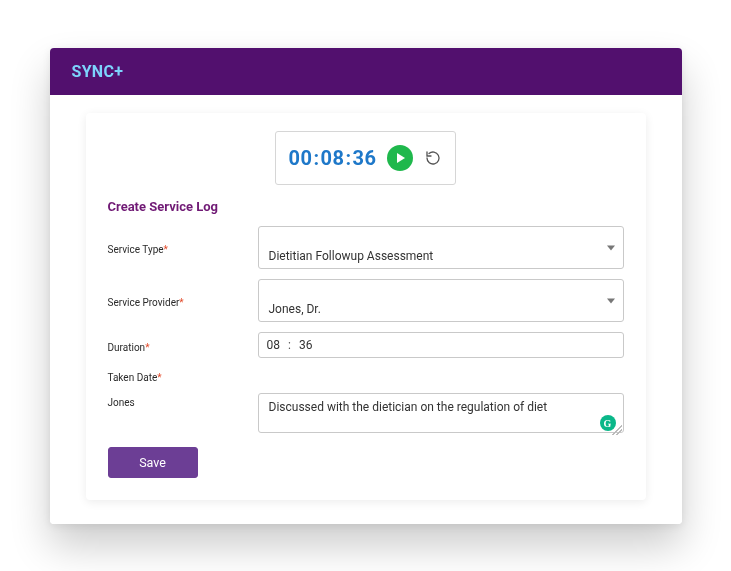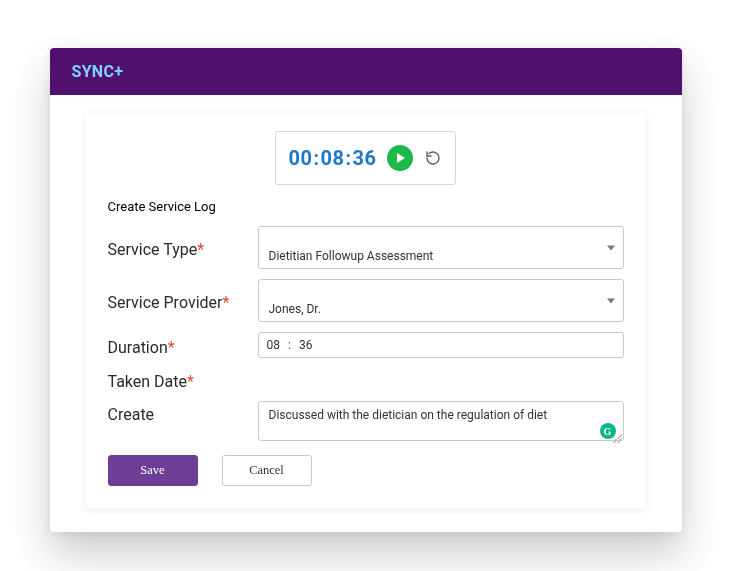--- a/index.html
+++ b/index.html
@@ -67,33 +67,33 @@
   }
   .play-btn svg { display:block; }
   .reset-btn {
     width: 20px; height: 20px;
     display:flex; align-items:center; justify-content:center;
     color: #666;
     cursor: pointer;
   }
   .section-title {
     font-size: 13px;
-    font-weight: 400;
-    color: #000000;
+    font-weight: 700;
+    color: #701a75;
     margin-bottom: 12px;
   }
   .form-row {
     display: flex;
     align-items: center;
     margin-bottom: 10px;
   }
   .form-row.align-top { align-items: flex-start; }
   .form-label {
     width: 150px;
-    font-size: 16px;
+    font-size: 10px;
     color: #2a2a2a;
     padding-top: 4px;
   }
   .req { color: #e24a2a; }
   .form-control-wrap { flex: 1; }
   .select, .input, .textarea, .datefield {
     width: 100%;
     border: 1px solid #c9c9c9;
     border-radius: 3px;
     font-size: 12px;
@@ -158,23 +158,22 @@
   .resize-handle {
     position:absolute;
     right:2px; bottom:2px;
     width:10px; height:10px;
     background:
       linear-gradient(135deg, transparent 0 50%, #bbb 50% 60%, transparent 60% 70%, #bbb 70% 80%, transparent 80% 100%);
     pointer-events: none;
   }
   .btn-row {
     display: flex;
-    gap: 24px;
+    gap: 16px;
     margin-top: 4px;
-    font-family: Liberation Serif, serif;
   }
   .btn {
     border-radius: 3px;
     padding: 7px 22px;
     font-size: 12.5px;
     cursor: pointer;
     border: 1px solid transparent;
     min-width: 90px;
     text-align: center;
   }
@@ -258,31 +257,30 @@
       </div>
 
       <div class="form-row">
         <div class="form-label">
           <span>Taken Date</span><span class="req">*</span>
         </div>
       </div>
 
       <div class="form-row align-top">
         <div class="form-label">
-          <span>Create</span>
+          <span>Jones</span>
         </div>
         <div class="form-control-wrap">
           <div class="textarea-wrap">
             <textarea class="textarea" style="">Discussed with the dietician on the regulation of diet</textarea>
             <div class="grammar-badge">G</div>
             <div class="resize-handle"></div>
           </div>
         </div>
       </div>
 
       <div class="btn-row">
         <div class="btn btn-primary">Save</div>
-        <div class="btn btn-secondary">Cancel</div>
       </div>
 
     </div>
   </div>
 </div>
 
 </body></html>

